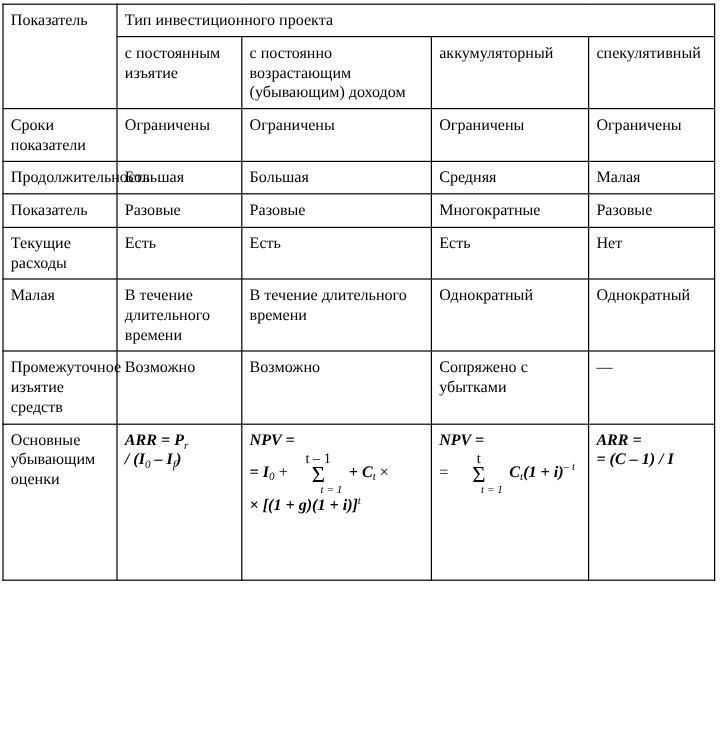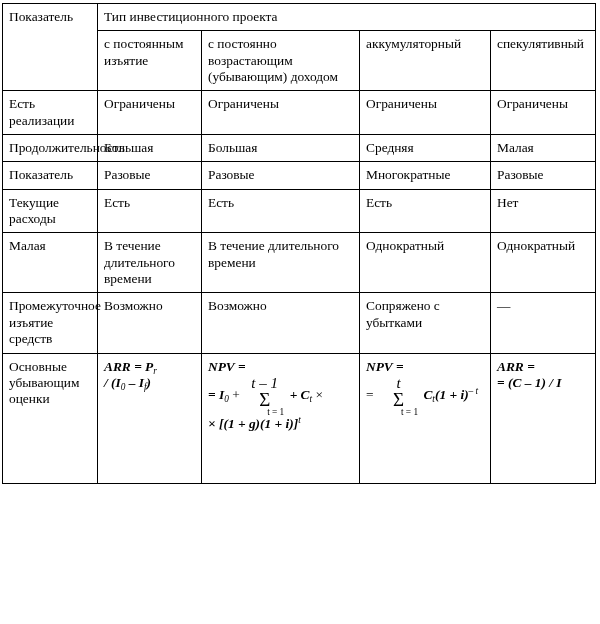--- a/index.html
+++ b/index.html
@@ -84,33 +84,33 @@
   .sigma-wrap {
     display: inline-block;
     text-align: center;
     vertical-align: middle;
     line-height: 1;
     margin: 0 2px;
     position: relative;
     top: 1px;
   }
   .sigma-top {
-    font-size: 15px;
-    font-style: italic;
+    font-size: 12px;
     display: block;
     line-height: 1;
     margin-bottom: -1px;
   }
   .sigma-glyph {
     font-size: 19px;
     display: block;
     line-height: 1;
   }
   .sigma-bot {
     font-size: 9.3px;
+    font-style: italic;
     display: block;
     line-height: 1;
     margin-top: -1px;
     padding-left: 22px;
   }
   .fline { display: block; }
   .dash { text-align: center; }
   .nowrap { white-space: nowrap; }
 </style>
 </head>
@@ -131,21 +131,21 @@
         <td class="hdr-main" colspan="4">Тип инвестиционного проекта</td>
       </tr>
       <tr>
         <td class="hdr-sub">с постоянным изъятие</td>
         <td class="hdr-sub">с постоянно возрастающим (убывающим) доходом</td>
         <td class="hdr-sub">аккумуляторный</td>
         <td class="hdr-sub">спекулятивный</td>
       </tr>
 
       <tr>
-        <td class="row-label">Есть реализации</td>
+        <td class="row-label">Сроки показатели</td>
         <td>Ограничены</td>
         <td>Ограничены</td>
         <td>Ограничены</td>
         <td>Ограничены</td>
       </tr>
 
       <tr>
         <td class="row-label">Продолжительность</td>
         <td>Большая</td>
         <td>Большая</td>

